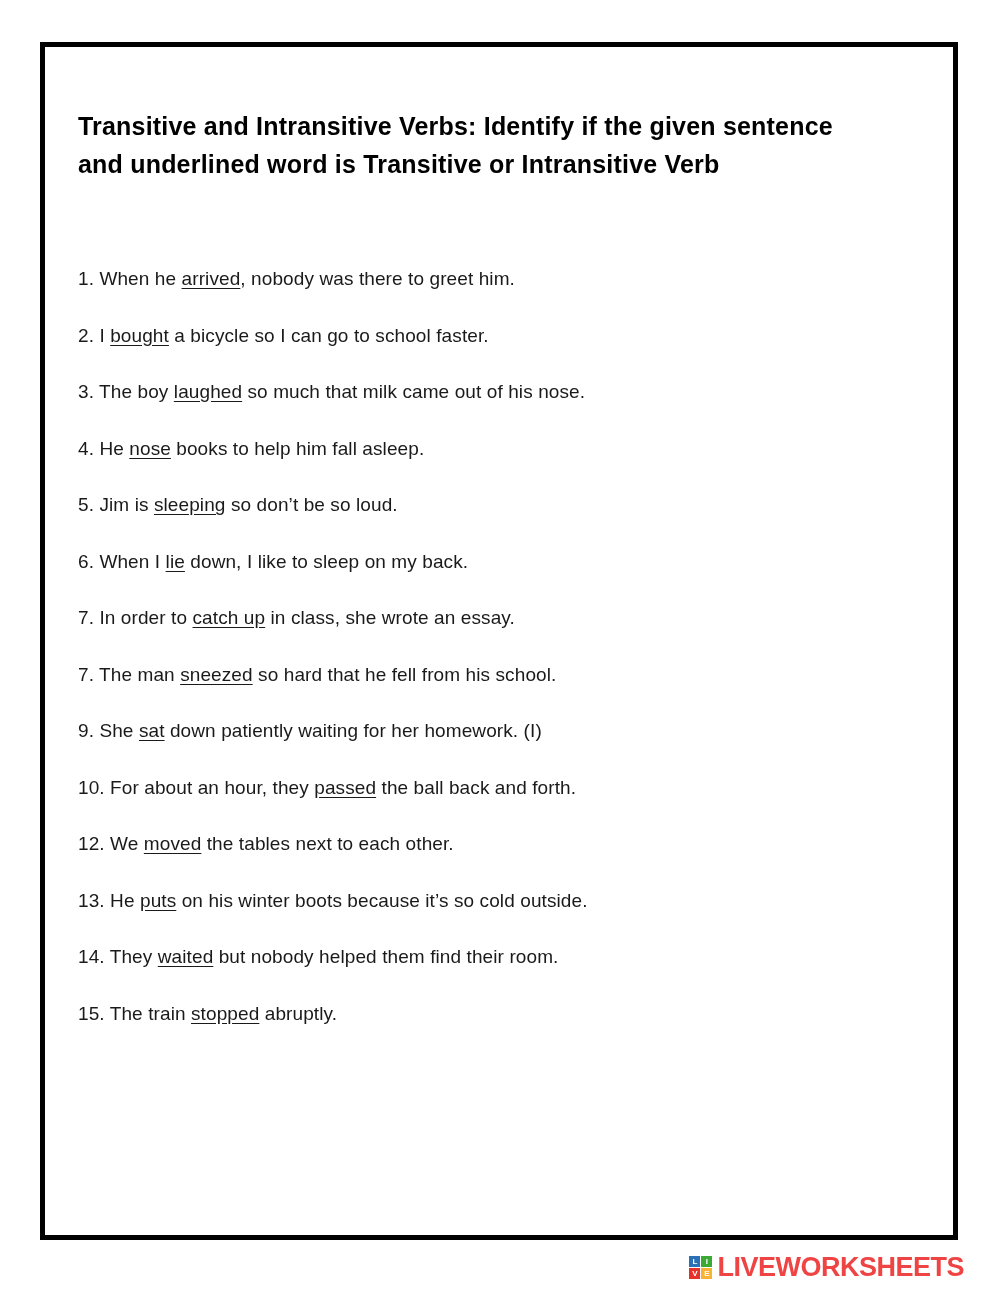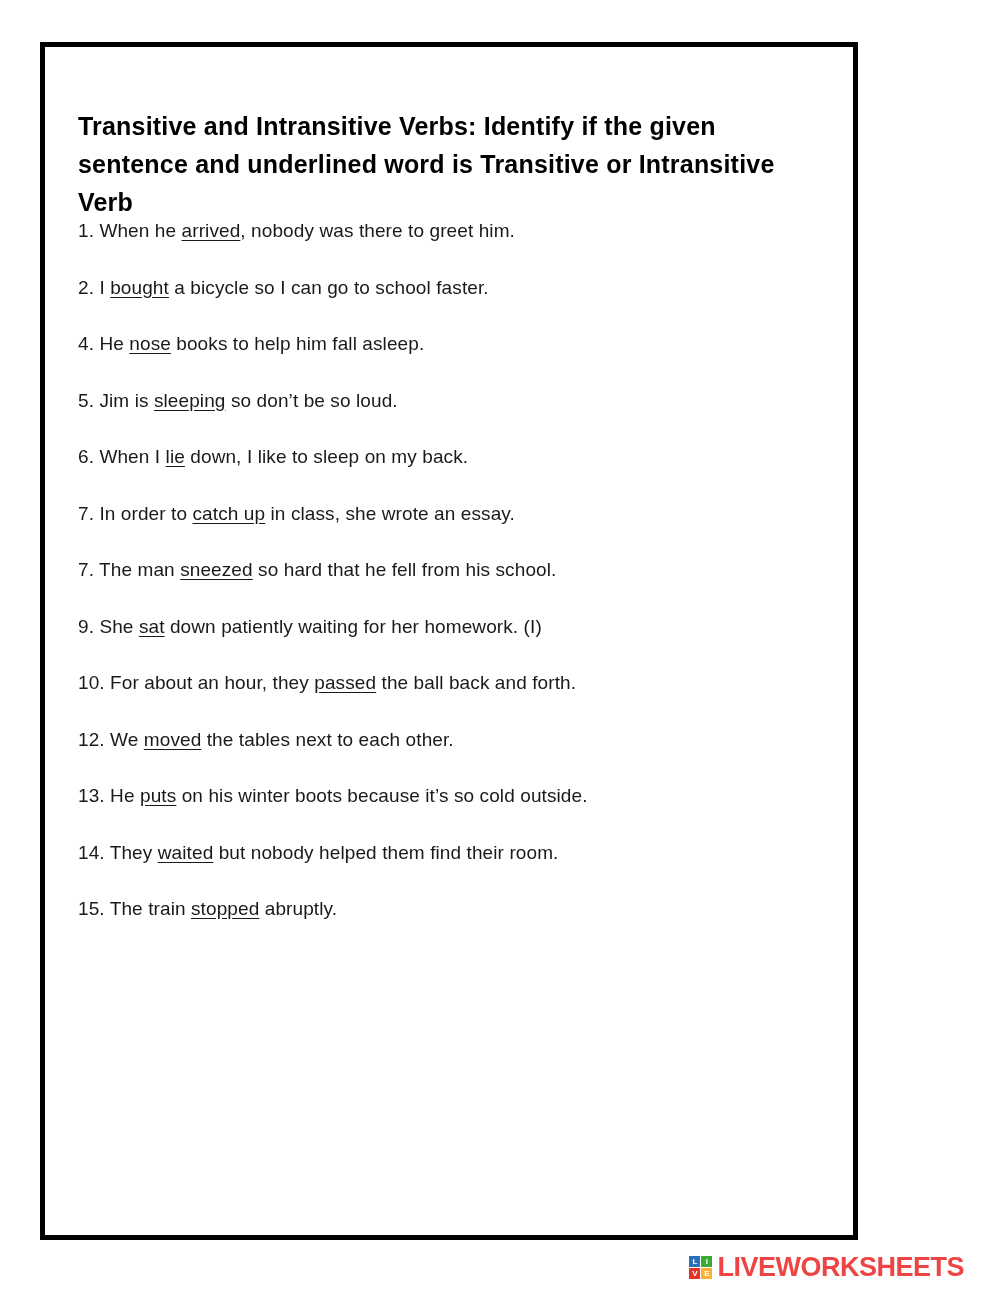--- a/index.html
+++ b/index.html
@@ -13,35 +13,36 @@
     position: relative;
     width: 1000px;
     height: 1291px;
     background: #ffffff;
     overflow: hidden;
   }
   .frame {
     position: absolute;
     left: 40px;
     top: 42px;
-    width: 818px;
+    width: 918px;
     height: 1198px;
     border: 5px solid #000000;
     background: #ffffff;
     padding: 60px 40px 0 33px;
   }
   .title {
     font-size: 25px;
     font-weight: bold;
     line-height: 38px;
     color: #000000;
     max-width: 800px;
     letter-spacing: 0.2px;
   }
   .sentences {
+    margin-top: 86px;
   }
   .sentence {
     font-size: 19px;
     line-height: 20px;
     color: #1a1a1a;
     margin-bottom: 36.5px;
     letter-spacing: 0.1px;
   }
   .u {
     text-decoration: underline;
@@ -84,20 +85,21 @@
 
 <div class="page">
 
   <div class="frame">
     <h1 class="title">Transitive and Intransitive Verbs: Identify if the given sentence and underlined word is Transitive or Intransitive Verb</h1>
 
     <div class="sentences">
 
     <div class="sentence"><span>1. When he </span><span class="u">arrived</span><span>, nobody was there to greet him.</span></div>
         <div class="sentence"><span>2. I </span><span class="u">bought</span><span> a bicycle so I can go to school faster.</span></div>
+        <div class="sentence"><span>3. The boy </span><span class="u">laughed</span><span> so much that milk came out of his nose.</span></div>
         <div class="sentence"><span>4. He </span><span class="u">nose</span><span> books to help him fall asleep.</span></div>
         <div class="sentence"><span>5. Jim is </span><span class="u">sleeping</span><span> so don’t be so loud.</span></div>
         <div class="sentence"><span>6. When I </span><span class="u">lie</span><span> down, I like to sleep on my back.</span></div>
         <div class="sentence"><span>7. In order to </span><span class="u">catch up</span><span> in class, she wrote an essay.</span></div>
         <div class="sentence"><span>7. The man </span><span class="u">sneezed</span><span> so hard that he fell from his school.</span></div>
         <div class="sentence"><span>9. She </span><span class="u">sat</span><span> down patiently waiting for her homework. (I)</span></div>
         <div class="sentence"><span>10. For about an hour, they </span><span class="u">passed</span><span> the ball back and forth.</span></div>
         <div class="sentence"><span>12. We </span><span class="u">moved</span><span> the tables next to each other.</span></div>
         <div class="sentence"><span>13. He </span><span class="u">puts</span><span> on his winter boots because it’s so cold outside.</span></div>
         <div class="sentence"><span>14. They </span><span class="u">waited</span><span> but nobody helped them find their room.</span></div>

